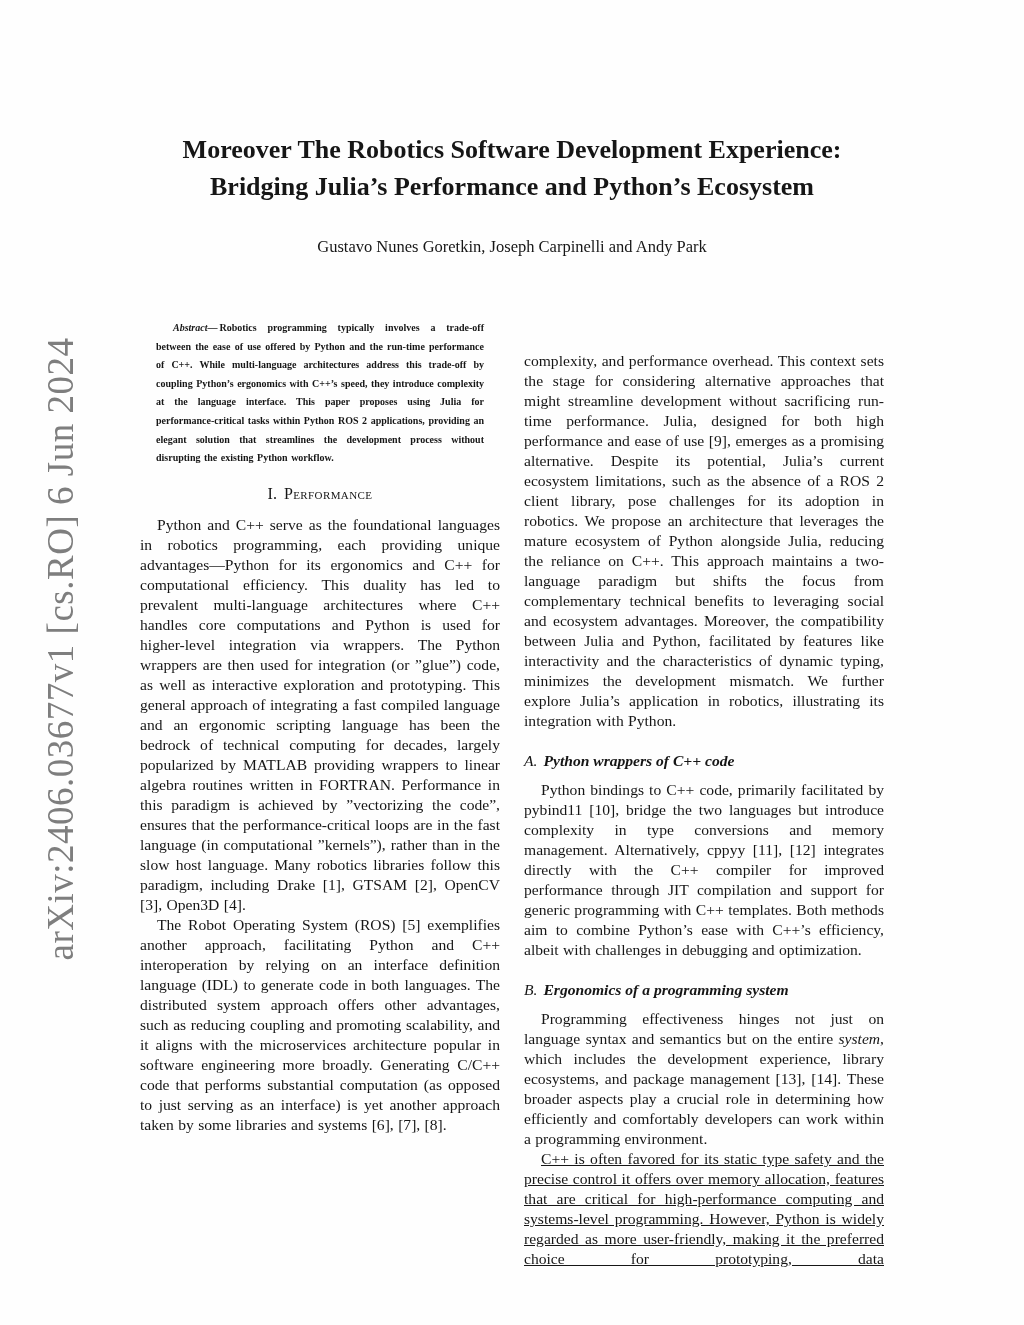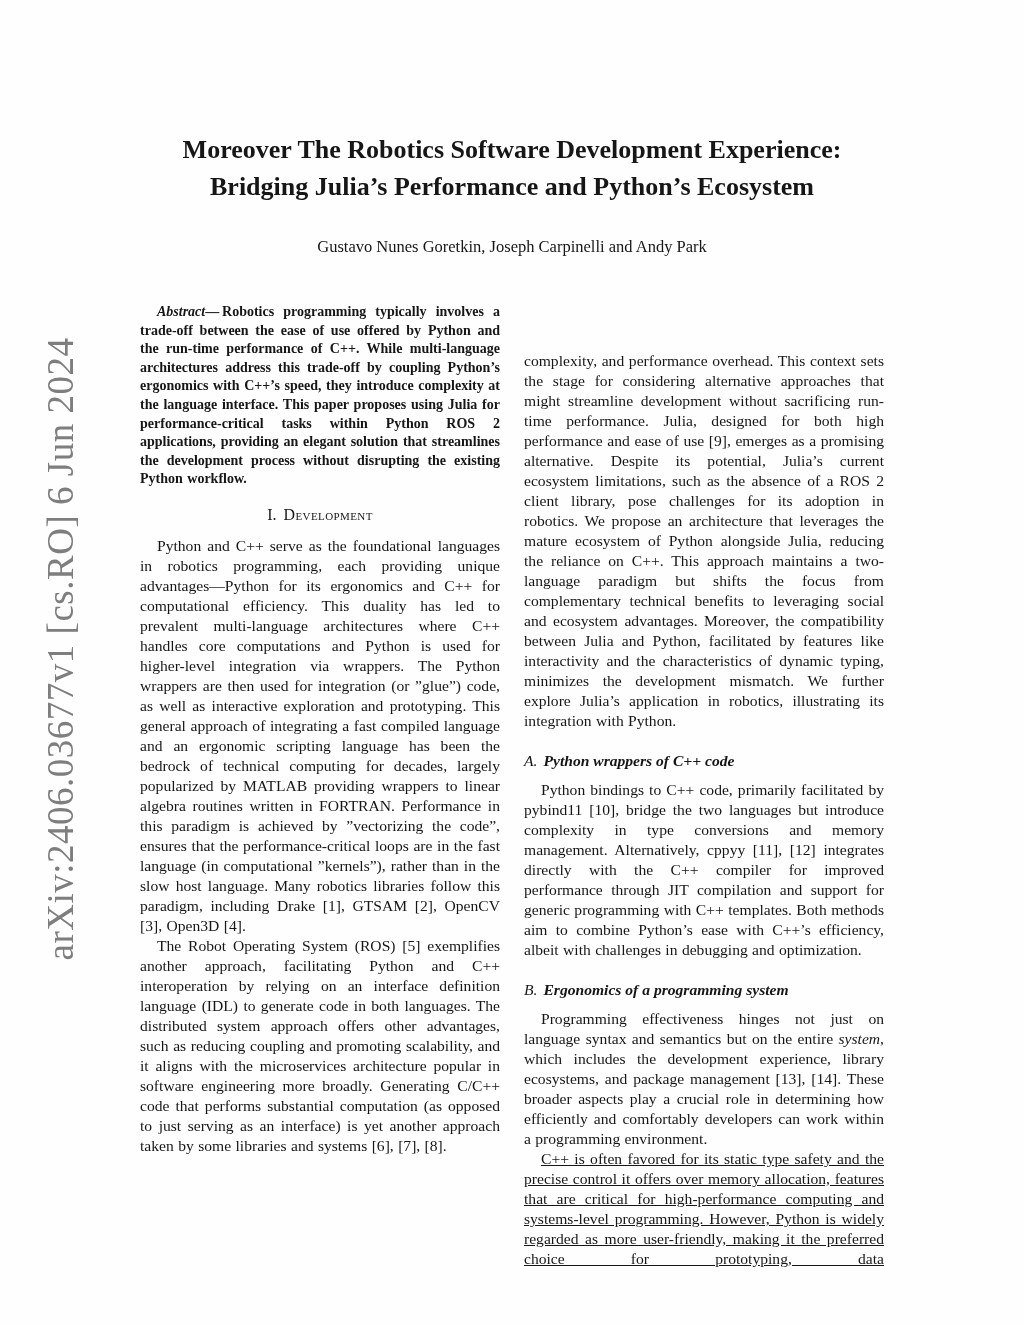--- a/index.html
+++ b/index.html
@@ -44,22 +44,22 @@
   .columns{
     display:flex;
     gap:24px;
     margin-top:46px;
   }
   .col{
     width:360px;
     box-sizing:border-box;
   }
   .abstract{
-    margin:0;
-    font-size:14px;
+    margin:16px;
+    font-size:10px;
     font-weight:bold;
     line-height:18.6px;
     text-align:justify;
     text-indent:17px;
     word-spacing:1px;
   }
   .abs-label{
     font-style:italic;
   }
   .sec-head{
@@ -105,21 +105,21 @@
     </h1>
     <div class="authors">Gustavo Nunes Goretkin, Joseph Carpinelli and Andy Park</div>
   </header>
 
   <div class="columns">
 
     <section class="col">
       <p class="abstract"><span class="abs-label">Abstract</span><span>— Robotics programming typically involves a trade-off between the ease of use offered by Python and the run-time performance of C++. While multi-language architectures address this trade-off by coupling Python’s ergonomics with C++’s speed, they introduce complexity at the language interface. This paper proposes using Julia for performance-critical tasks within Python ROS 2 applications, providing an elegant solution that streamlines the development process without disrupting the existing Python workflow.</span></p>
 
       <h2 class="sec-head">
-        <span>I.</span><span class="sc">Development</span>
+        <span>I.</span><span class="sc">Performance</span>
       </h2>
 
       <p class="body-p">Python and C++ serve as the foundational languages in robotics programming, each providing unique advantages—Python for its ergonomics and C++ for computational efficiency. This duality has led to prevalent multi-language architectures where C++ handles core computations and Python is used for higher-level integration via wrappers. The Python wrappers are then used for integration (or ”glue”) code, as well as interactive exploration and prototyping. This general approach of integrating a fast compiled language and an ergonomic scripting language has been the bedrock of technical computing for decades, largely popularized by MATLAB providing wrappers to linear algebra routines written in FORTRAN. Performance in this paradigm is achieved by ”vectorizing the code”, ensures that the performance-critical loops are in the fast language (in computational ”kernels”), rather than in the slow host language. Many robotics libraries follow this paradigm, including Drake [1], GTSAM [2], OpenCV [3], Open3D [4].</p>
       <p class="body-p">The Robot Operating System (ROS) [5] exemplifies another approach, facilitating Python and C++ interoperation by relying on an interface definition language (IDL) to generate code in both languages. The distributed system approach offers other advantages, such as reducing coupling and promoting scalability, and it aligns with the microservices architecture popular in software engineering more broadly. Generating C/C++ code that performs substantial computation (as opposed to just serving as an interface) is yet another approach taken by some libraries and systems [6], [7], [8].</p>
     </section>
 
     <section class="col">
       <p class="body-p noindent">complexity, and performance overhead. This context sets the stage for considering alternative approaches that might streamline development without sacrificing run-time performance. Julia, designed for both high performance and ease of use [9], emerges as a promising alternative. Despite its potential, Julia’s current ecosystem limitations, such as the absence of a ROS 2 client library, pose challenges for its adoption in robotics. We propose an architecture that leverages the mature ecosystem of Python alongside Julia, reducing the reliance on C++. This approach maintains a two-language paradigm but shifts the focus from complementary technical benefits to leveraging social and ecosystem advantages. Moreover, the compatibility between Julia and Python, facilitated by features like interactivity and the characteristics of dynamic typing, minimizes the development mismatch. We further explore Julia’s application in robotics, illustrating its integration with Python.</p>
 
       <h3 class="sub-head">

